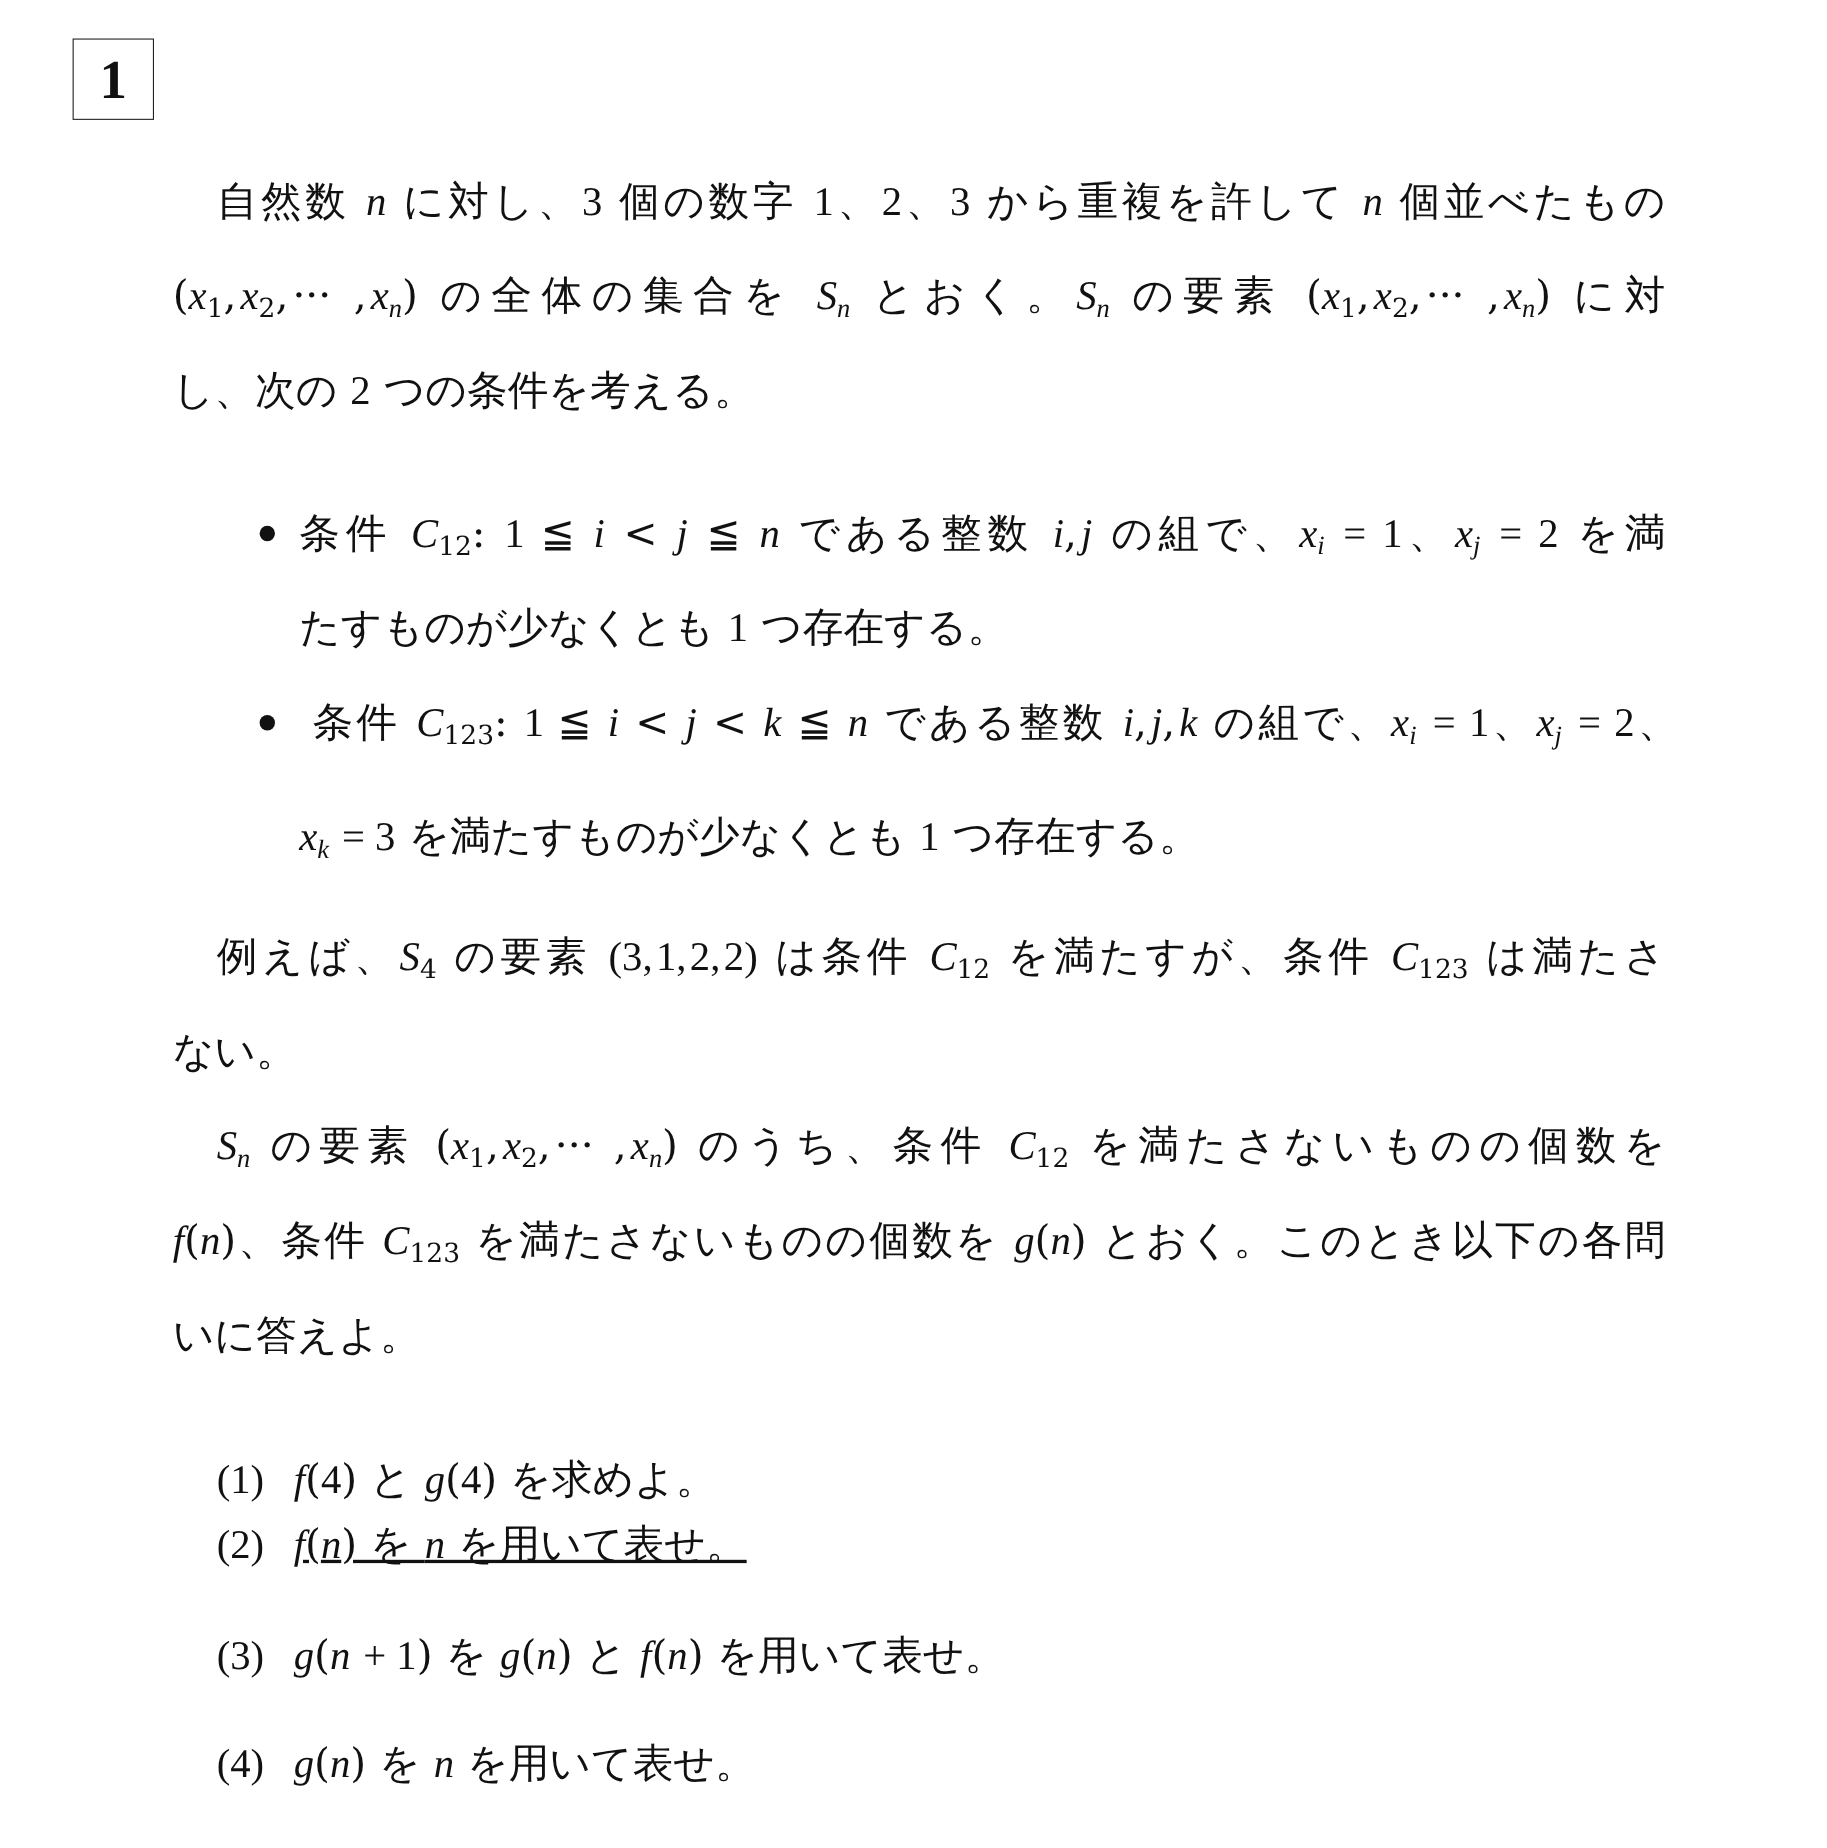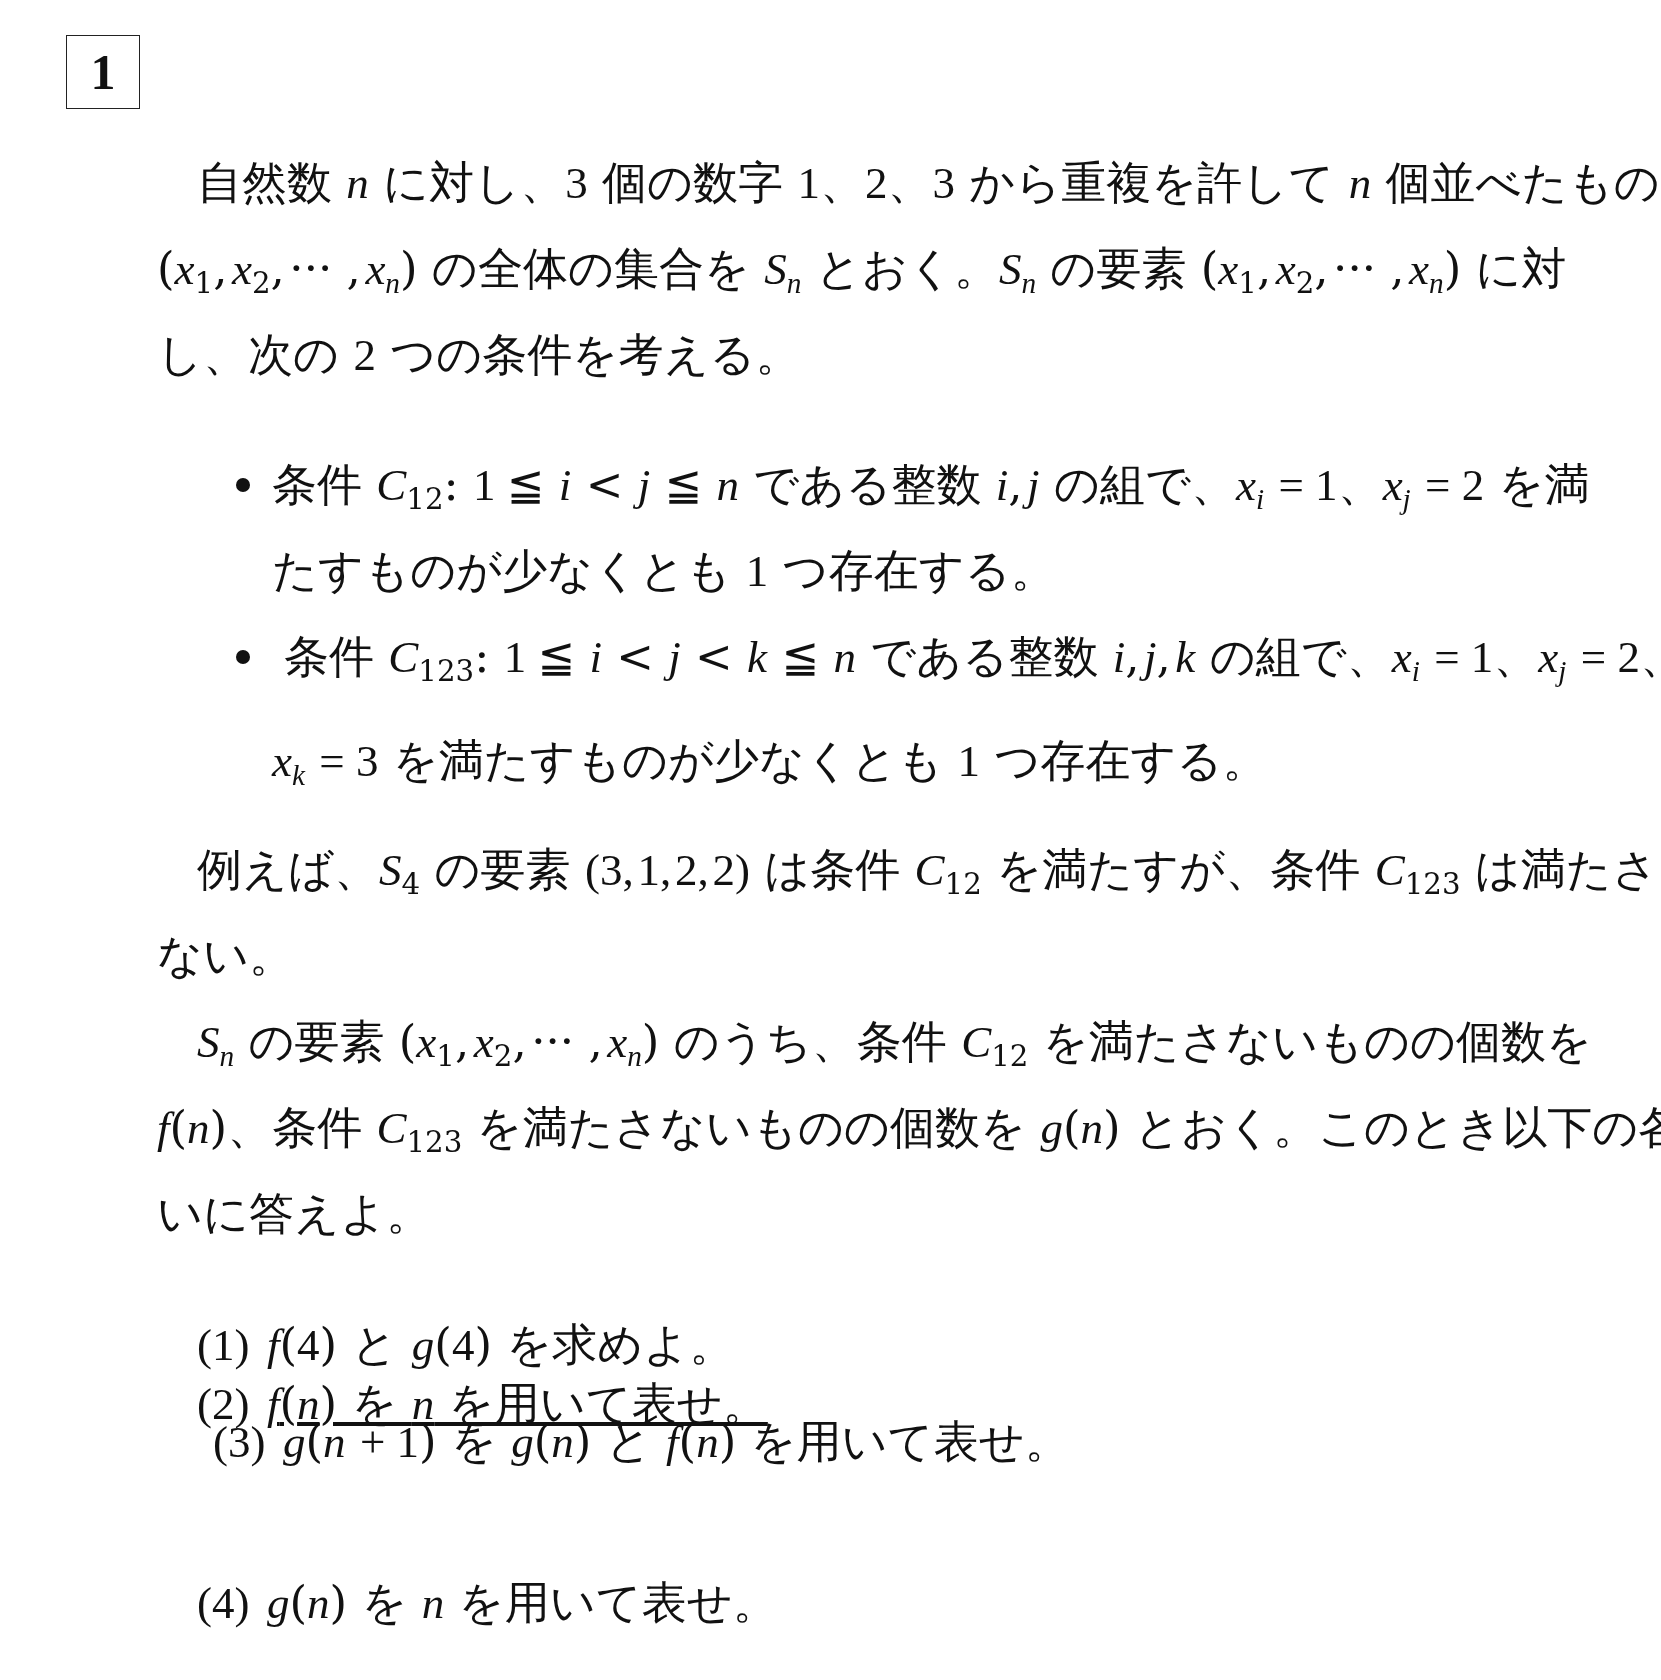--- a/index.html
+++ b/index.html
@@ -9,21 +9,21 @@
     font-family: "DejaVu Serif", "Liberation Serif", serif;
   }
   .num-box {
     position: absolute; left: 66px; top: 35px; width: 74px; height: 74px;
     border: 1.5px solid #222; box-sizing: border-box;
     display: flex; align-items: center; justify-content: center;
     font-family: "Liberation Serif", serif; font-weight: bold; font-size: 50px;
   }
   .line {
     position: absolute; left: 157px; width: 1357px; height: 60px;
-    font-size: 45px; line-height: 60px; white-space: nowrap;
+    font-size: 37px; line-height: 60px; white-space: nowrap;
     text-align: justify; text-align-last: justify;
   }
   .line .first { padding-left: 40px; }
   .line.short { text-align: right; text-align-last: left; }
   .bullet-dot {
     position: absolute; left: 236px; width: 14px; height: 14px;
     border-radius: 50%; background: #111;
   }
   .bline { left: 272px; width: 1242px; }
   .q { left: 197px; width: 1300px; text-align: left; text-align-last: left; }
@@ -55,14 +55,14 @@
 
 <div class="line" style="top:840px;"><span class="first">例えば、<i>S</i><sub>4</sub> の要素 <span class="m">(3, 1, 2, 2)</span> は条件 <i>C</i><sub>12</sub> を満たすが、条件 <i>C</i><sub>123</sub> は満たさ</span></div>
 <div class="line short" style="top:926px;">ない。</div>
 
 <div class="line" style="top:1012px;"><span class="first"><i>S</i><sub><i>n</i></sub> の要素 (<i>x</i><sub>1</sub>, <i>x</i><sub>2</sub>, ··· , <i>x</i><sub><i>n</i></sub>) のうち、条件 <i>C</i><sub>12</sub> を満たさないものの個数を</span></div>
 <div class="line" style="top:1098px;"><i>f</i>(<i>n</i>)、条件 <i>C</i><sub>123</sub> を満たさないものの個数を <i>g</i>(<i>n</i>) とおく。このとき以下の各問</div>
 <div class="line short" style="top:1184px;">いに答えよ。</div>
 
 <div class="line q" style="top:1315px;"><span class="qnum">(1)</span><i>f</i>(<span class="m">4</span>) と <i>g</i>(<span class="m">4</span>) を求めよ。</div>
 <div class="line q" style="top:1374px;text-decoration:underline;"><span class="qnum">(2)</span><i>f</i>(<i>n</i>) を <i>n</i> を用いて表せ。</div>
-<div class="line q" style="top:1412px;margin-left:16px;"><span class="qnum">(3)</span><i>g</i>(<i>n</i> <span class="m">+ 1</span>) を <i>g</i>(<i>n</i>) と <i>f</i>(<i>n</i>) を用いて表せ。</div>
+<div class="line q" style="top:1475px;"><span class="qnum">(3)</span><i>g</i>(<i>n</i> <span class="m">+ 1</span>) を <i>g</i>(<i>n</i>) と <i>f</i>(<i>n</i>) を用いて表せ。</div>
 <div class="line q" style="top:1573px;"><span class="qnum">(4)</span><i>g</i>(<i>n</i>) を <i>n</i> を用いて表せ。</div>
 
 </body></html>

